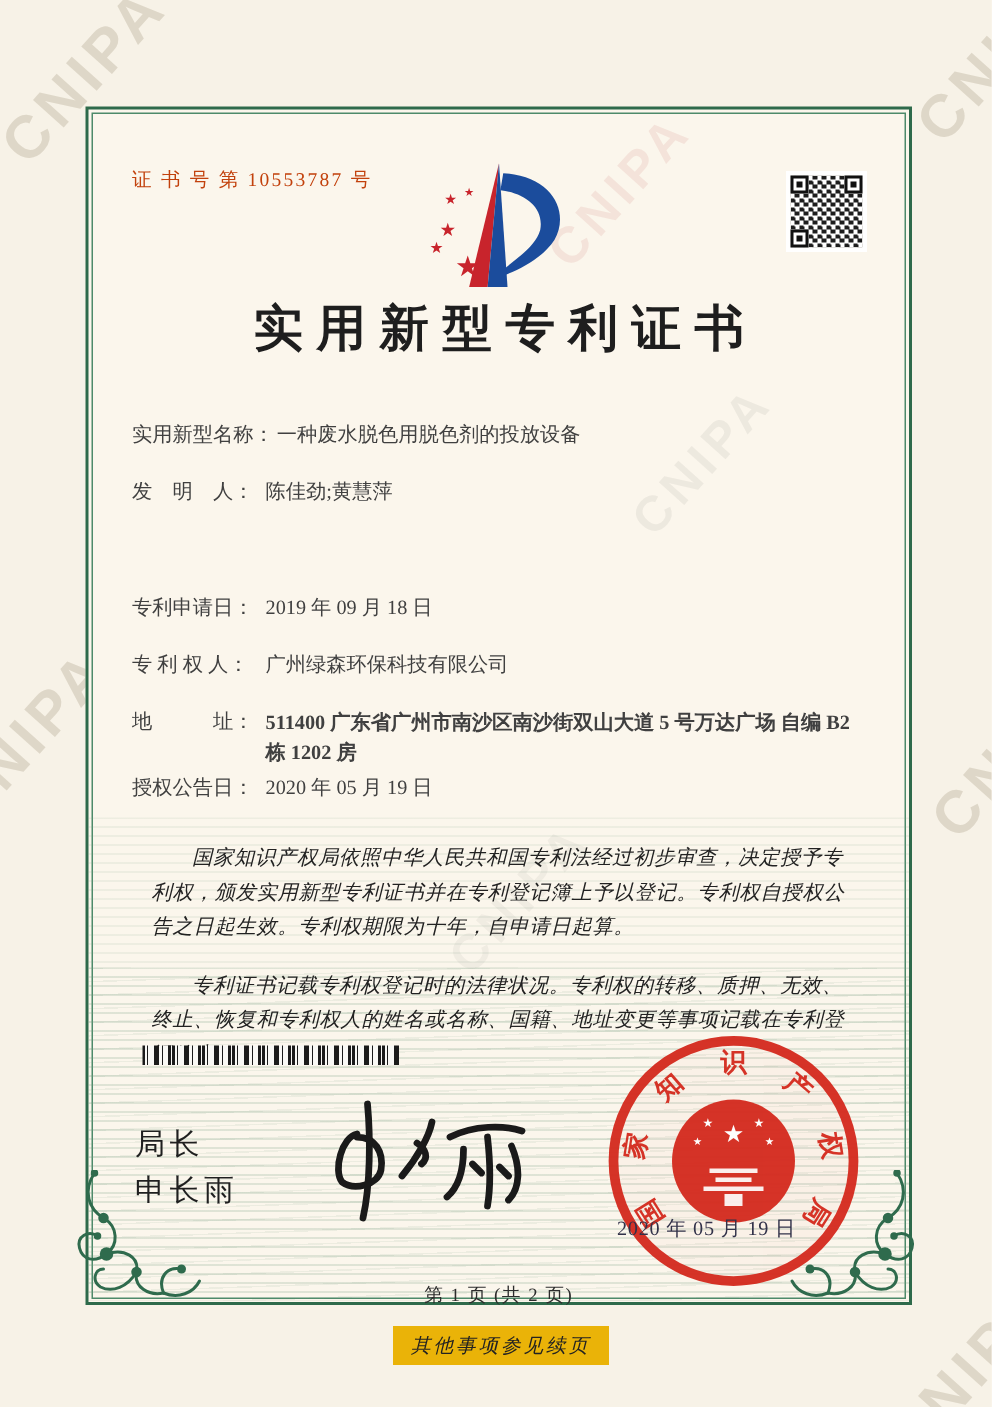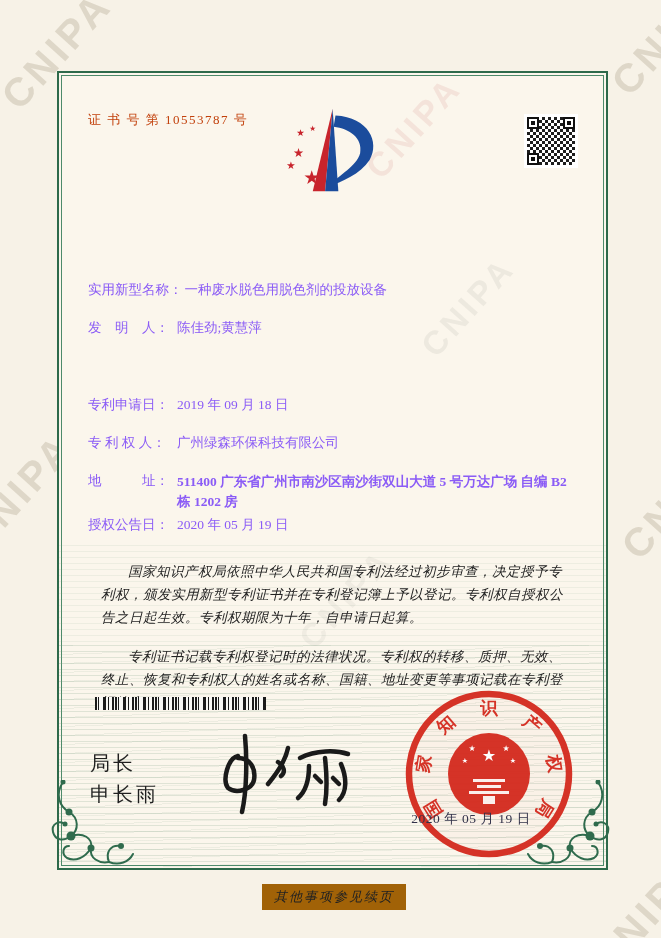--- a/index.html
+++ b/index.html
@@ -82,21 +82,21 @@
 
   .title{
     position:absolute;left:57px;top:197px;width:551px;
     text-align:center;font-size:33px;font-weight:bold;color:#1e1e1e;
     letter-spacing:9px;text-indent:9px;white-space:nowrap;
   }
 
   
   .row{
     position:absolute;left:88px;
-    font-size:13.5px;color:#8b5cf6;white-space:nowrap;
+    font-size:13.5px;color:#404040;white-space:nowrap;
   }
   .row .label{display:inline-block;min-width:87px;}
   .row .value{margin-left:2px;}
   .row .value.wrap{
     display:inline-block;white-space:normal;max-width:402px;
     line-height:20px;vertical-align:top;font-weight:bold;
   }
   .row .pair2{position:absolute;left:252px;white-space:nowrap;}
 
   
@@ -133,21 +133,21 @@
     letter-spacing:0.5px;
   }
 
   
   .page-info{
     position:absolute;left:57px;top:855px;width:551px;text-align:center;
     font-size:12.5px;color:#2c2c2c;letter-spacing:1px;
   }
   .continuation{
     position:absolute;left:262px;top:884px;
-    background:#a16207;padding:4px 12px;
+    background:#eab308;padding:4px 12px;
     font-size:13px;color:#222;letter-spacing:2px;font-style:italic;
     white-space:nowrap;
   }
 </style>
 </head>
 <body>
 
 <div class="page">
 
   <div class="wm tl">CNIPA</div>
@@ -218,20 +218,21 @@
     <polygon points="52,3 58,90 44,90" fill="#1b4c9c"></polygon>
     <g fill="#c8242c" font-family="DejaVu Sans, sans-serif" text-anchor="middle">
       <text x="30" y="82" font-size="20">★</text>
       <text x="16" y="54" font-size="13">★</text>
       <text x="8" y="66" font-size="11">★</text>
       <text x="18" y="32" font-size="10">★</text>
       <text x="31" y="26" font-size="8">★</text>
     </g>
   </svg>
 
+  <div class="title">实用新型专利证书</div>
 
   <div class="row" style="top:281px">
     <span class="label">实用新型名称：</span><span class="value">一种废水脱色用脱色剂的投放设备</span>
   </div>
   <div class="row" style="top:319px">
     <span class="label">发　明　人：</span><span class="value">陈佳劲;黄慧萍</span>
   </div>
   <div class="row" style="top:396px">
     <span class="label">专利申请日：</span><span class="value">2019 年 09 月 18 日</span>
   </div>
@@ -307,15 +308,16 @@
     </g>
     <g fill="#ffffff" opacity="0.92">
       <rect x="71" y="92" width="32" height="3"></rect>
       <rect x="75" y="98" width="24" height="3"></rect>
       <rect x="67" y="104" width="40" height="3"></rect>
       <rect x="81" y="109" width="12" height="8"></rect>
     </g>
   </svg>
   <div class="seal-date">2020 年 05 月 19 日</div>
 
+  <div class="page-info">第 1 页 (共 2 页)</div>
   <div class="continuation">其他事项参见续页</div>
 
 </div>
 
 </body></html>

